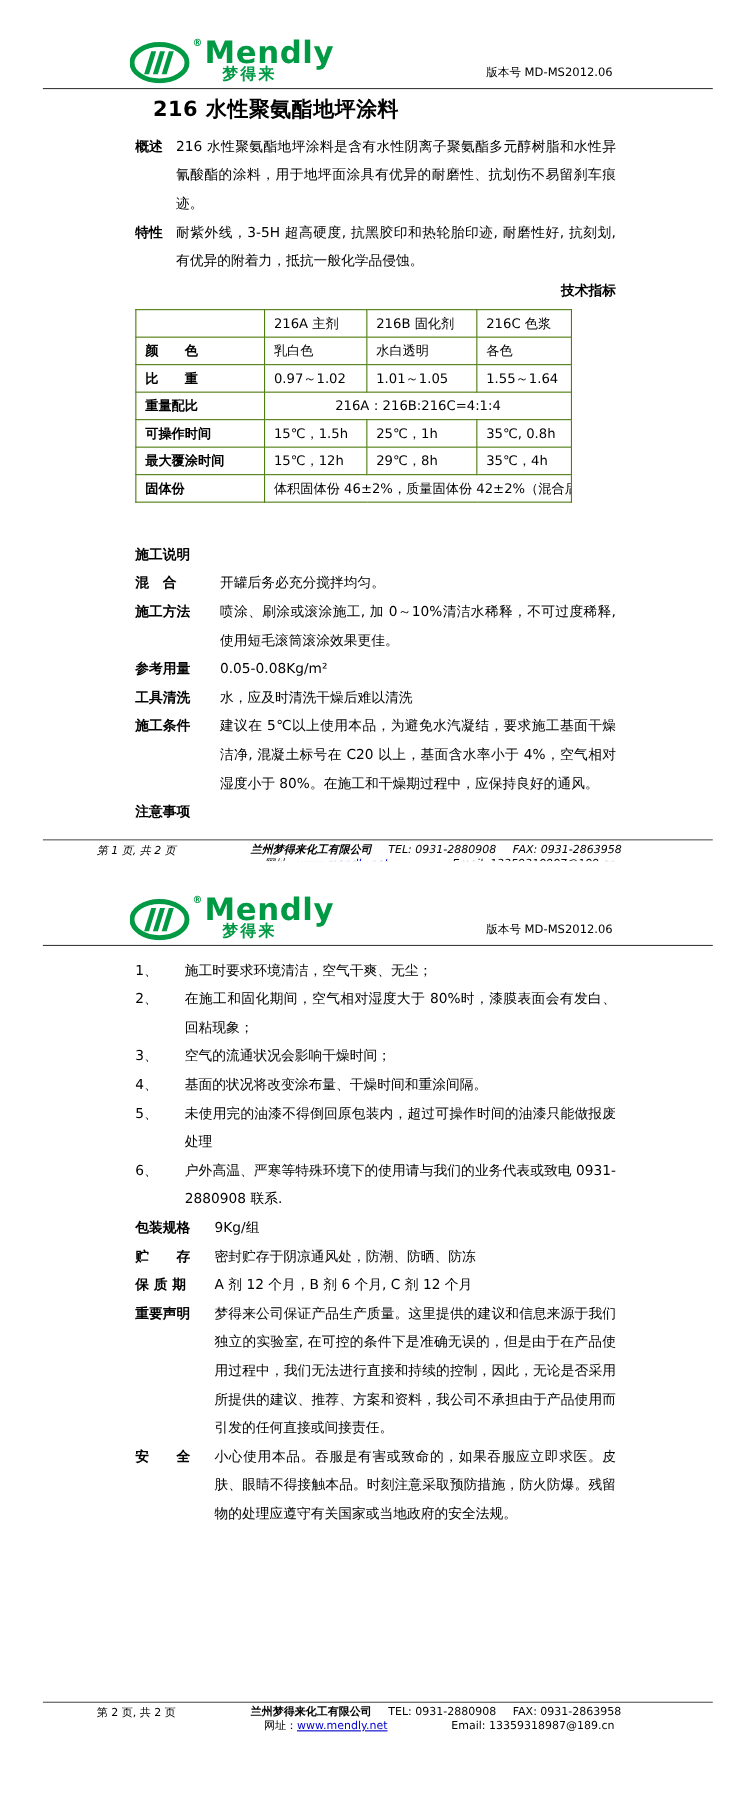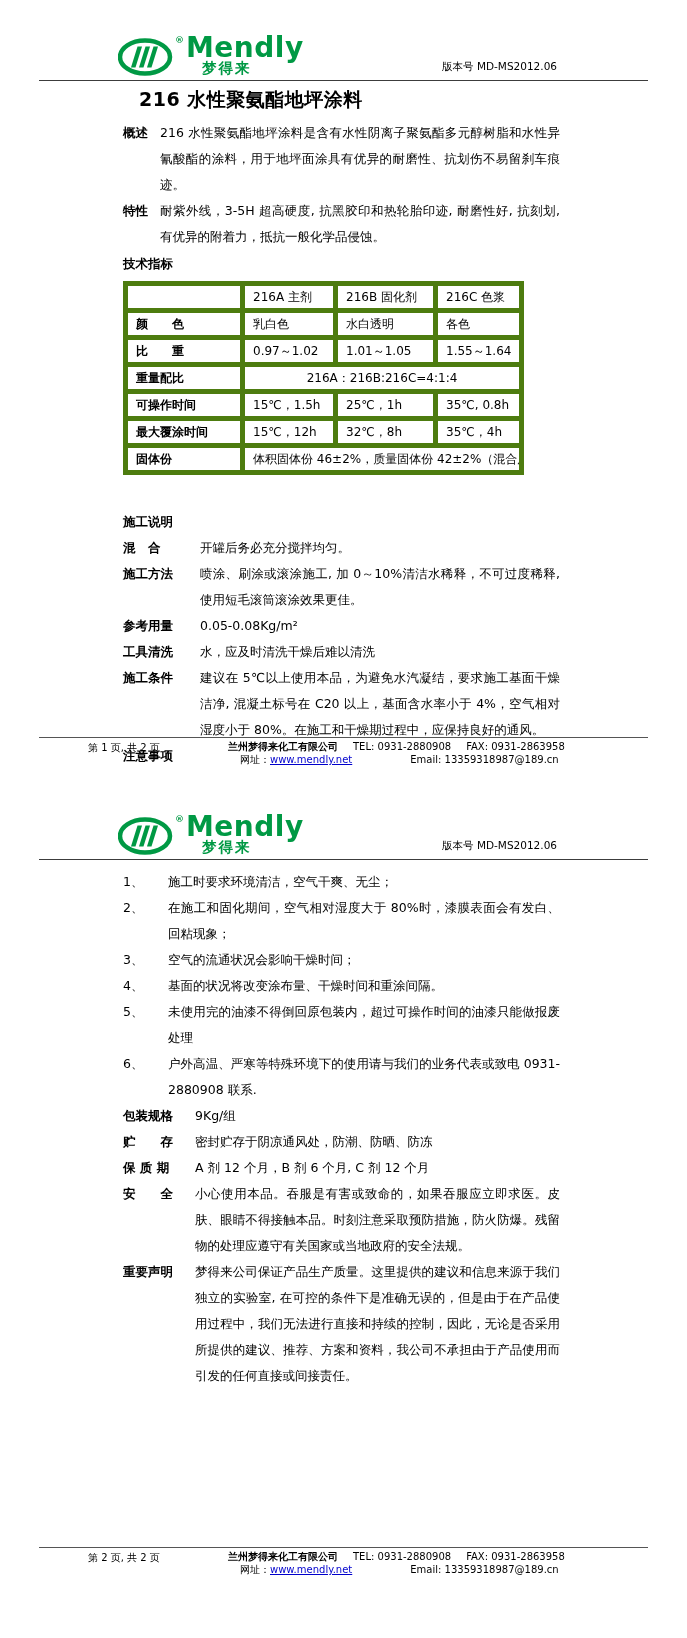--- a/index.html
+++ b/index.html
@@ -36,43 +36,43 @@
 
   .item { display:flex; line-height:26px; }
   .item .label { font-weight:bold; flex:0 0 auto; white-space:nowrap; }
   .item .text { flex:1 1 auto; text-align:justify; }
   .lw-s { width:37px; }
   .lw-m { width:77px; }
   .lw-p { width:72px; }
   .numcol { width:45px; flex:0 0 auto; }
 
   .heading { font-weight:bold; line-height:26px; }
-  .h-tech { margin-top:1px; }
+  .h-tech { margin-top:1px;text-align:right; }
   .h-cons { margin-top:34px; }
   .h-note { margin-top:0; }
 
   
   .spec-table {
     border-collapse:collapse; margin-top:4px;
     font-size:12px; table-layout:fixed; width:396px;
   }
   .spec-table td {
-    border:5px solid #4d7c0f; padding:3px 8px; height:25px;
+    border:1px solid #4d7c0f; padding:3px 8px; height:25px;
     vertical-align:middle; line-height:16px; overflow:hidden; white-space:nowrap;
   }
   .spec-table td.lbl { font-weight:bold; }
   .spec-table td.ctr { text-align:center; }
   .col0 { width:117px; } .col1 { width:93px; } .col2 { width:100px; } .col3 { width:86px; }
 
   
   .list { margin-top:9px; }
 
   
   .page-footer { position:absolute; left:0; right:0; font-size:10px; }
-  .pf-1 { top:737px; }
+  .pf-1 { top:763px;font-style:italic; }
   .pf-2 { top:764px; }
   .footer-rule { border-top:1px solid #555; margin:0 39px 2px; }
   .footer-row { display:flex; padding-left:88px; line-height:13px; }
   .pagenum { width:140px; flex:0 0 auto; padding-top:1px; }
   .footer-center { flex:1 1 auto; }
   .fline { display:flex; gap:15px; white-space:nowrap; }
   .fline .company { font-weight:bold; }
   .fline2 { display:flex; gap:58px; white-space:nowrap; padding-left:12px; }
   .link { color:#0000cc; text-decoration:underline; cursor:pointer; }
 </style>
@@ -146,21 +146,21 @@
         </tr>
         <tr>
           <td class="lbl">可操作时间</td>
           <td>15℃，1.5h</td>
           <td>25℃，1h</td>
           <td>35℃, 0.8h</td>
         </tr>
         <tr>
           <td class="lbl">最大覆涂时间</td>
           <td>15℃，12h</td>
-          <td>32℃，8h</td>
+          <td>29℃，8h</td>
           <td>35℃，4h</td>
         </tr>
         <tr>
           <td class="lbl">固体份</td>
           <td colspan="3" class="ctr">体积固体份 46±2%，质量固体份 42±2%（混合后）</td>
         </tr>
       </tbody>
         </table>
 
       <div class="heading h-cons">施工说明</div>
@@ -265,26 +265,26 @@
       </div>
       <div class="item">
         <span class="label lw-p">贮　　存</span>
         <span class="text">密封贮存于阴凉通风处，防潮、防晒、防冻</span>
       </div>
       <div class="item">
         <span class="label lw-p">保 质 期</span>
         <span class="text">A 剂 12 个月，B 剂 6 个月, C 剂 12 个月</span>
       </div>
       <div class="item">
+        <span class="label lw-p">重要声明</span>
+        <span class="text">梦得来公司保证产品生产质量。这里提供的建议和信息来源于我们独立的实验室, 在可控的条件下是准确无误的，但是由于在产品使用过程中，我们无法进行直接和持续的控制，因此，无论是否采用所提供的建议、推荐、方案和资料，我公司不承担由于产品使用而引发的任何直接或间接责任。</span>
+      </div>
+      <div class="item">
         <span class="label lw-p">安　　全</span>
         <span class="text">小心使用本品。吞服是有害或致命的，如果吞服应立即求医。皮肤、眼睛不得接触本品。时刻注意采取预防措施，防火防爆。残留物的处理应遵守有关国家或当地政府的安全法规。</span>
-      </div>
-      <div class="item">
-        <span class="label lw-p">重要声明</span>
-        <span class="text">梦得来公司保证产品生产质量。这里提供的建议和信息来源于我们独立的实验室, 在可控的条件下是准确无误的，但是由于在产品使用过程中，我们无法进行直接和持续的控制，因此，无论是否采用所提供的建议、推荐、方案和资料，我公司不承担由于产品使用而引发的任何直接或间接责任。</span>
       </div>
     </div>
 
     <div class="page-footer pf-2">
       <div class="footer-rule"></div>
       <div class="footer-row">
         <span class="pagenum">第 2 页, 共 2 页</span>
         <div class="footer-center">
           <div class="fline">
             <span class="company">兰州梦得来化工有限公司</span>

